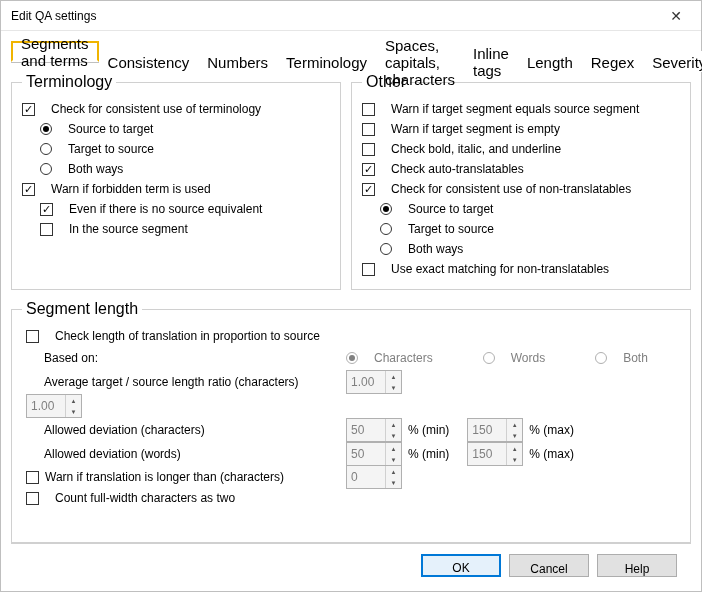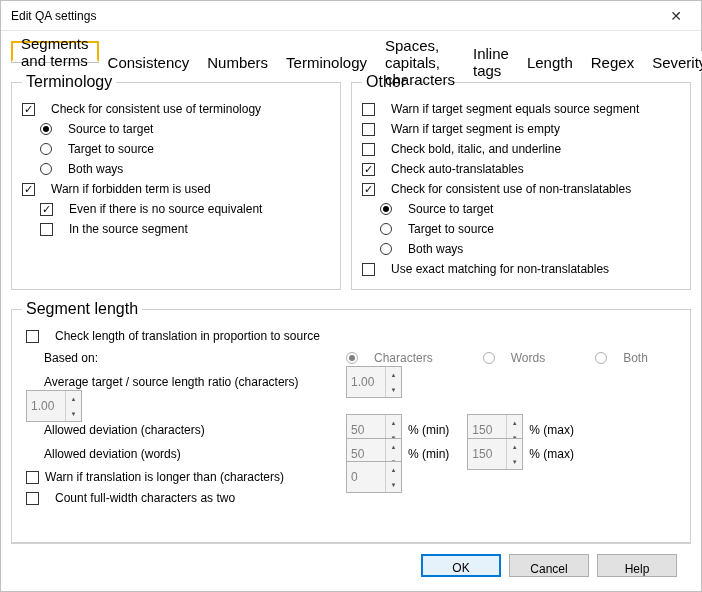--- a/index.html
+++ b/index.html
@@ -117,21 +117,21 @@
   .rad.disabled, .chk.disabled { border-color:#b0b0b0; cursor:default; }
   .rad.disabled.selected::after { background:#808080; }
   .disabled-text { color:#808080; }
 
   .seglen-body { padding-left: 4px; }
   .seglen-row {
     display:flex; align-items:center; height:24px;
   }
   .seglen-label { width: 320px; padding-left:18px; white-space:nowrap; }
   .spin {
-    width:56px; height:32px; border:1px solid #b0b0b0; background:#fff;
+    width:56px; height:24px; border:1px solid #b0b0b0; background:#fff;
     display:inline-flex; align-items:stretch;
   }
   .spin input {
     border:none; width:38px; padding:0 4px; font: inherit; background:transparent;
   }
   .spin input:disabled { color:#808080; }
   .spin .arrows {
     width:16px; border-left:1px solid #d0d0d0;
     display:flex; flex-direction:column;
   }

